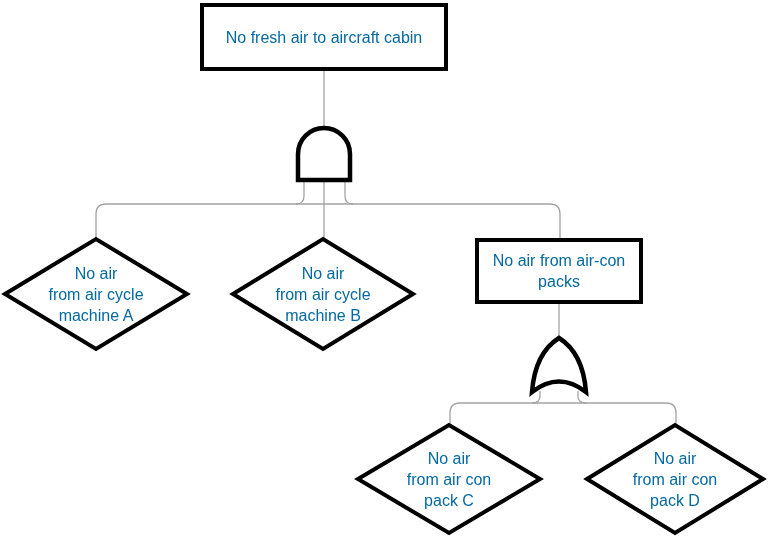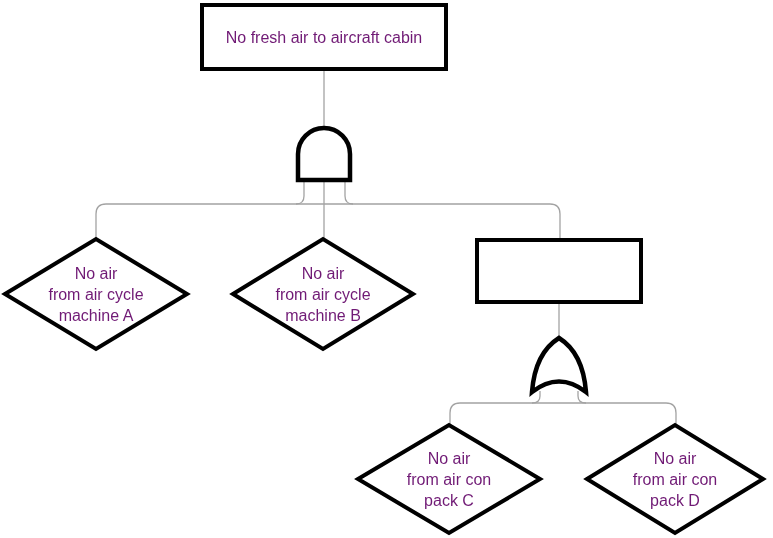--- a/index.html
+++ b/index.html
@@ -22,21 +22,21 @@
   }
   .node-label {
     position: absolute;
     display: flex;
     align-items: center;
     justify-content: center;
     text-align: center;
     white-space: pre-line;
     font-size: 16px;
     line-height: 21px;
-    color: #701a75;
+    color: #0369a1;
     pointer-events: none;
   }
 </style>
 </head>
 <body>
 
 <div class="canvas">
 
   <svg width="773" height="538" viewBox="0 0 773 538">
 
@@ -67,20 +67,22 @@
   <div class="node-label" style="left:200px; top:3px; width:248px; height:68px;">No fresh air to aircraft cabin</div>
 
   <div class="node-label" style="left:16px; top:262px; width:160px; height:64px;">No air
 from air cycle
 machine A</div>
 
   <div class="node-label" style="left:243px; top:262px; width:160px; height:64px;">No air
 from air cycle
 machine B</div>
 
+  <div class="node-label" style="left:475px; top:238px; width:168px; height:66px;">No air from air-con
+packs</div>
 
   <div class="node-label" style="left:369px; top:447px; width:160px; height:64px;">No air
 from air con
 pack C</div>
 
   <div class="node-label" style="left:595px; top:447px; width:160px; height:64px;">No air
 from air con
 pack D</div>
 
 </div>

